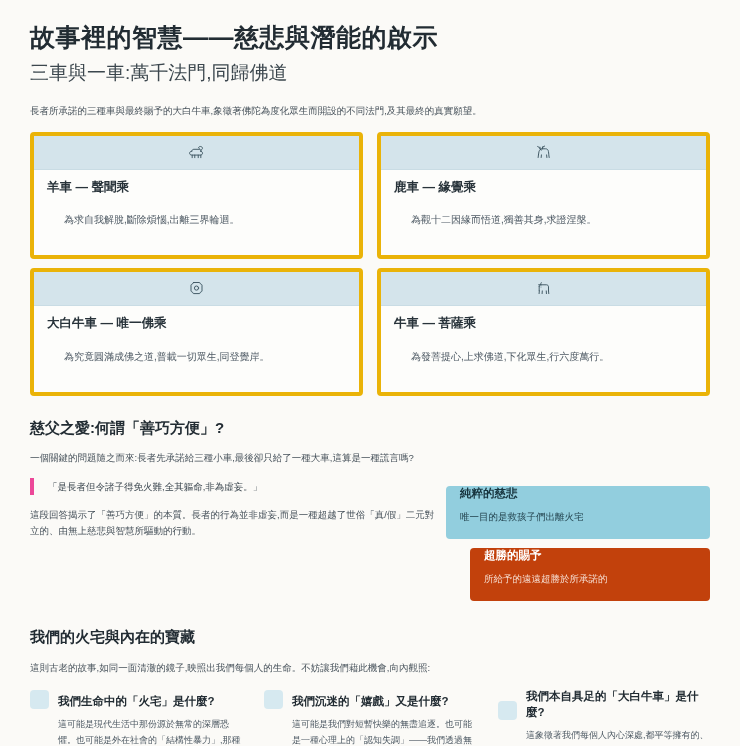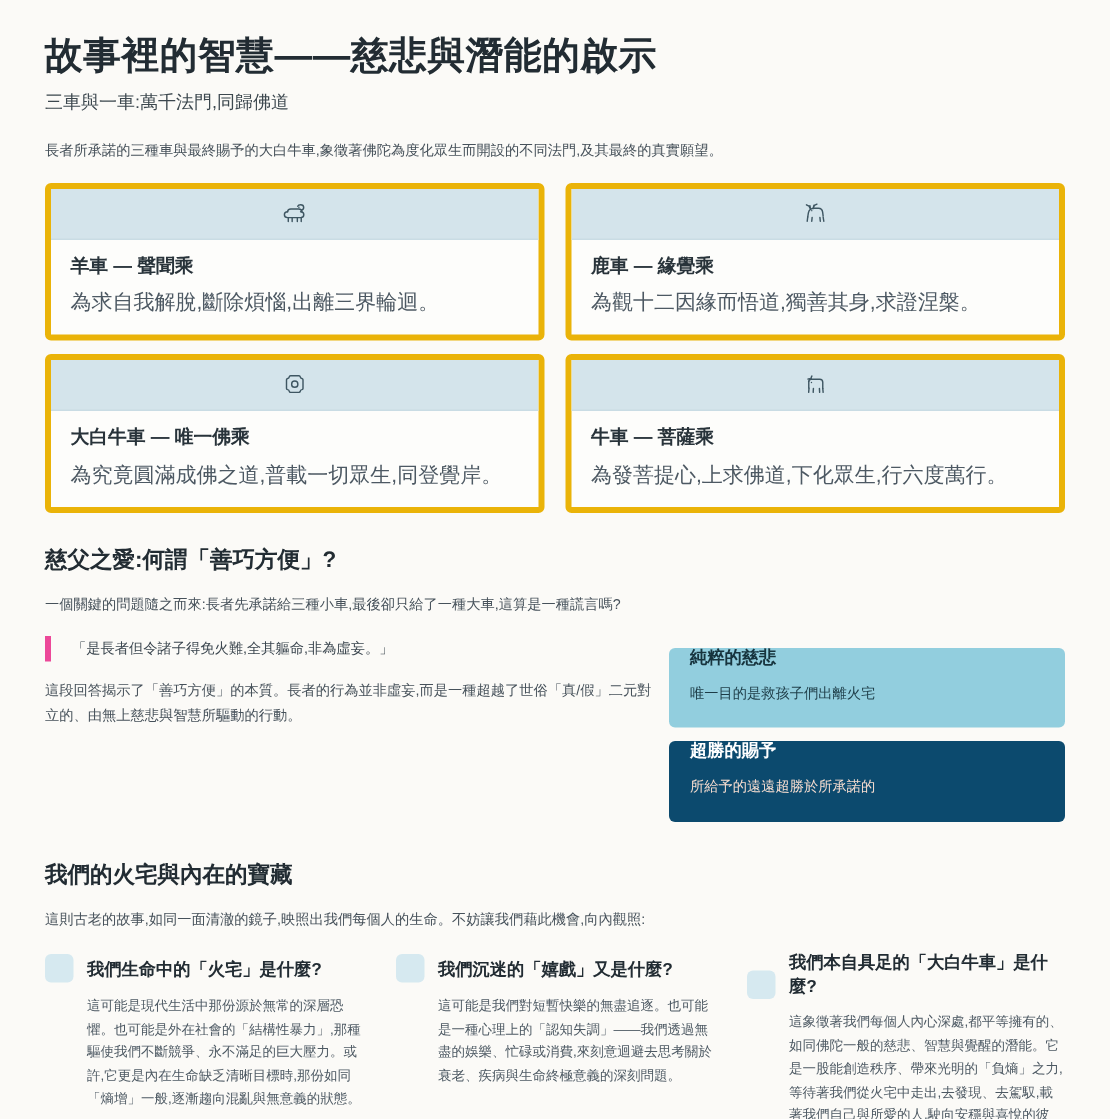--- a/index.html
+++ b/index.html
@@ -25,21 +25,21 @@
   
   .doc-title {
     font-size: 25px;
     font-weight: 700;
     letter-spacing: .5px;
     color: #222C33;
     margin: 0 0 7px 0;
     line-height: 1.25;
   }
   .doc-subtitle {
-    font-size: 12px;
+    font-size: 19px;
     font-weight: 400;
     color: #3C474E;
     margin: 0 0 16px 0;
     line-height: 1.4;
   }
   .intro-text {
     font-size: 9.5px;
     color: #46515A;
     line-height: 1.6;
     margin: 0 0 14px 0;
@@ -71,24 +71,24 @@
     padding: 9px 13px 11px 13px;
   }
   .v-card-title {
     font-size: 12.5px;
     font-weight: 700;
     color: #28333A;
     margin: 0 0 6px 0;
     line-height: 1.3;
   }
   .v-card-desc {
-    font-size: 14px;
+    font-size: 10px;
     color: #4D5963;
     line-height: 1.5;
-    margin: 0;
+    margin: 17px;
   }
 
   
   .sec-heading {
     font-size: 15px;
     font-weight: 700;
     color: #222C33;
     margin: 0 0 13px 0;
     line-height: 1.3;
   }
@@ -131,21 +131,21 @@
     line-height: 1.3;
   }
   .callout-text {
     font-size: 9.5px;
     margin: 0;
     line-height: 1.5;
   }
   .callout.blue { background: #92CEDE; }
   .callout.blue .callout-title { color: #17343E; }
   .callout.blue .callout-text { color: #1D3C47; }
-  .callout.orange { background: #0c4a6e; }
+  .callout.orange { background: #c2410c; margin-left: 24px; }
   .callout.orange .callout-title { color: #FFFFFF; }
   .callout.orange .callout-text { color: #F6DDD0; }
 
   
   .sec3-intro {
     font-size: 9.5px;
     color: #46515A;
     line-height: 1.6;
     margin: 0 0 14px 0;
   }

